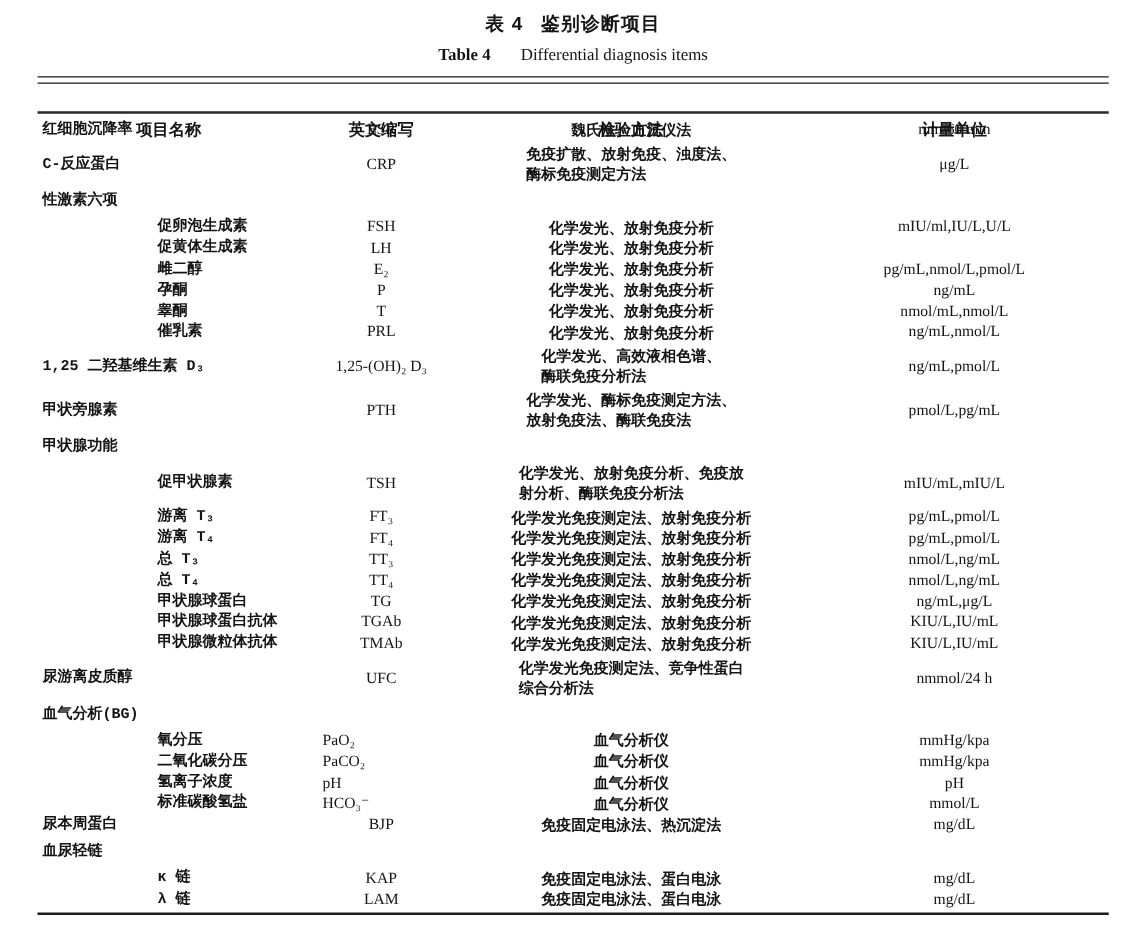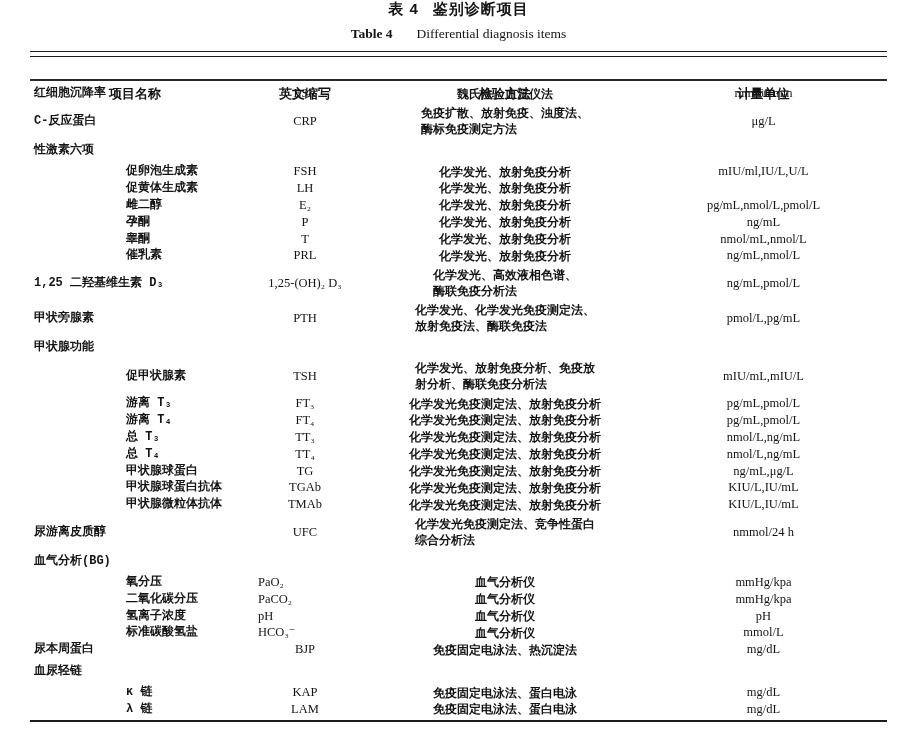--- a/index.html
+++ b/index.html
@@ -3,21 +3,21 @@
 <meta charset="utf-8">
 <style>
   html,body{margin:0;padding:0;}
   body{
     width:917px;height:749px;
     background:#ffffff;
     color:#141414;
     font-family:"Liberation Sans","DejaVu Sans",sans-serif;
     overflow:hidden;
   }
-  .page{width:917px;height:749px;box-sizing:border-box;}
+  .page{width:917px;height:749px;box-sizing:border-box;padding-top:10px;}
 
   
   .title-zh{
     text-align:center;
     font-size:15px;font-weight:700;
     letter-spacing:1px;
     font-family:"Liberation Sans","DejaVu Sans",sans-serif;
   }
   .title-zh .num-gap{display:inline-block;width:14px;}
   .title-en{
@@ -166,21 +166,21 @@
         </div>
         <div class="row multiline">
           <div class="cell name">1,25 二羟基维生素 D₃</div>
           <div class="cell abbr">1,25-(OH)₂ D₃</div>
           <div class="cell method"><div class="method-block"><div>化学发光、高效液相色谱、</div><div>酶联免疫分析法</div></div></div>
           <div class="cell unit">ng/mL,pmol/L</div>
         </div>
         <div class="row multiline">
           <div class="cell name">甲状旁腺素</div>
           <div class="cell abbr">PTH</div>
-          <div class="cell method"><div class="method-block left"><div>化学发光、化学发光免疫测定法、</div><div>放射免疫法、酶联免疫法</div></div></div>
+          <div class="cell method"><div class="method-block left"><div>化学发光、酶标免疫测定方法、</div><div>放射免疫法、酶联免疫法</div></div></div>
           <div class="cell unit">pmol/L,pg/mL</div>
         </div>
         <div class="row group">
           <div class="cell name">甲状腺功能</div>
         </div>
         <div class="row multiline">
           <div class="cell name indent">促甲状腺素</div>
           <div class="cell abbr">TSH</div>
           <div class="cell method"><div class="method-block left"><div>化学发光、放射免疫分析、免疫放</div><div>射分析、酶联免疫分析法</div></div></div>
           <div class="cell unit">mIU/mL,mIU/L</div>

